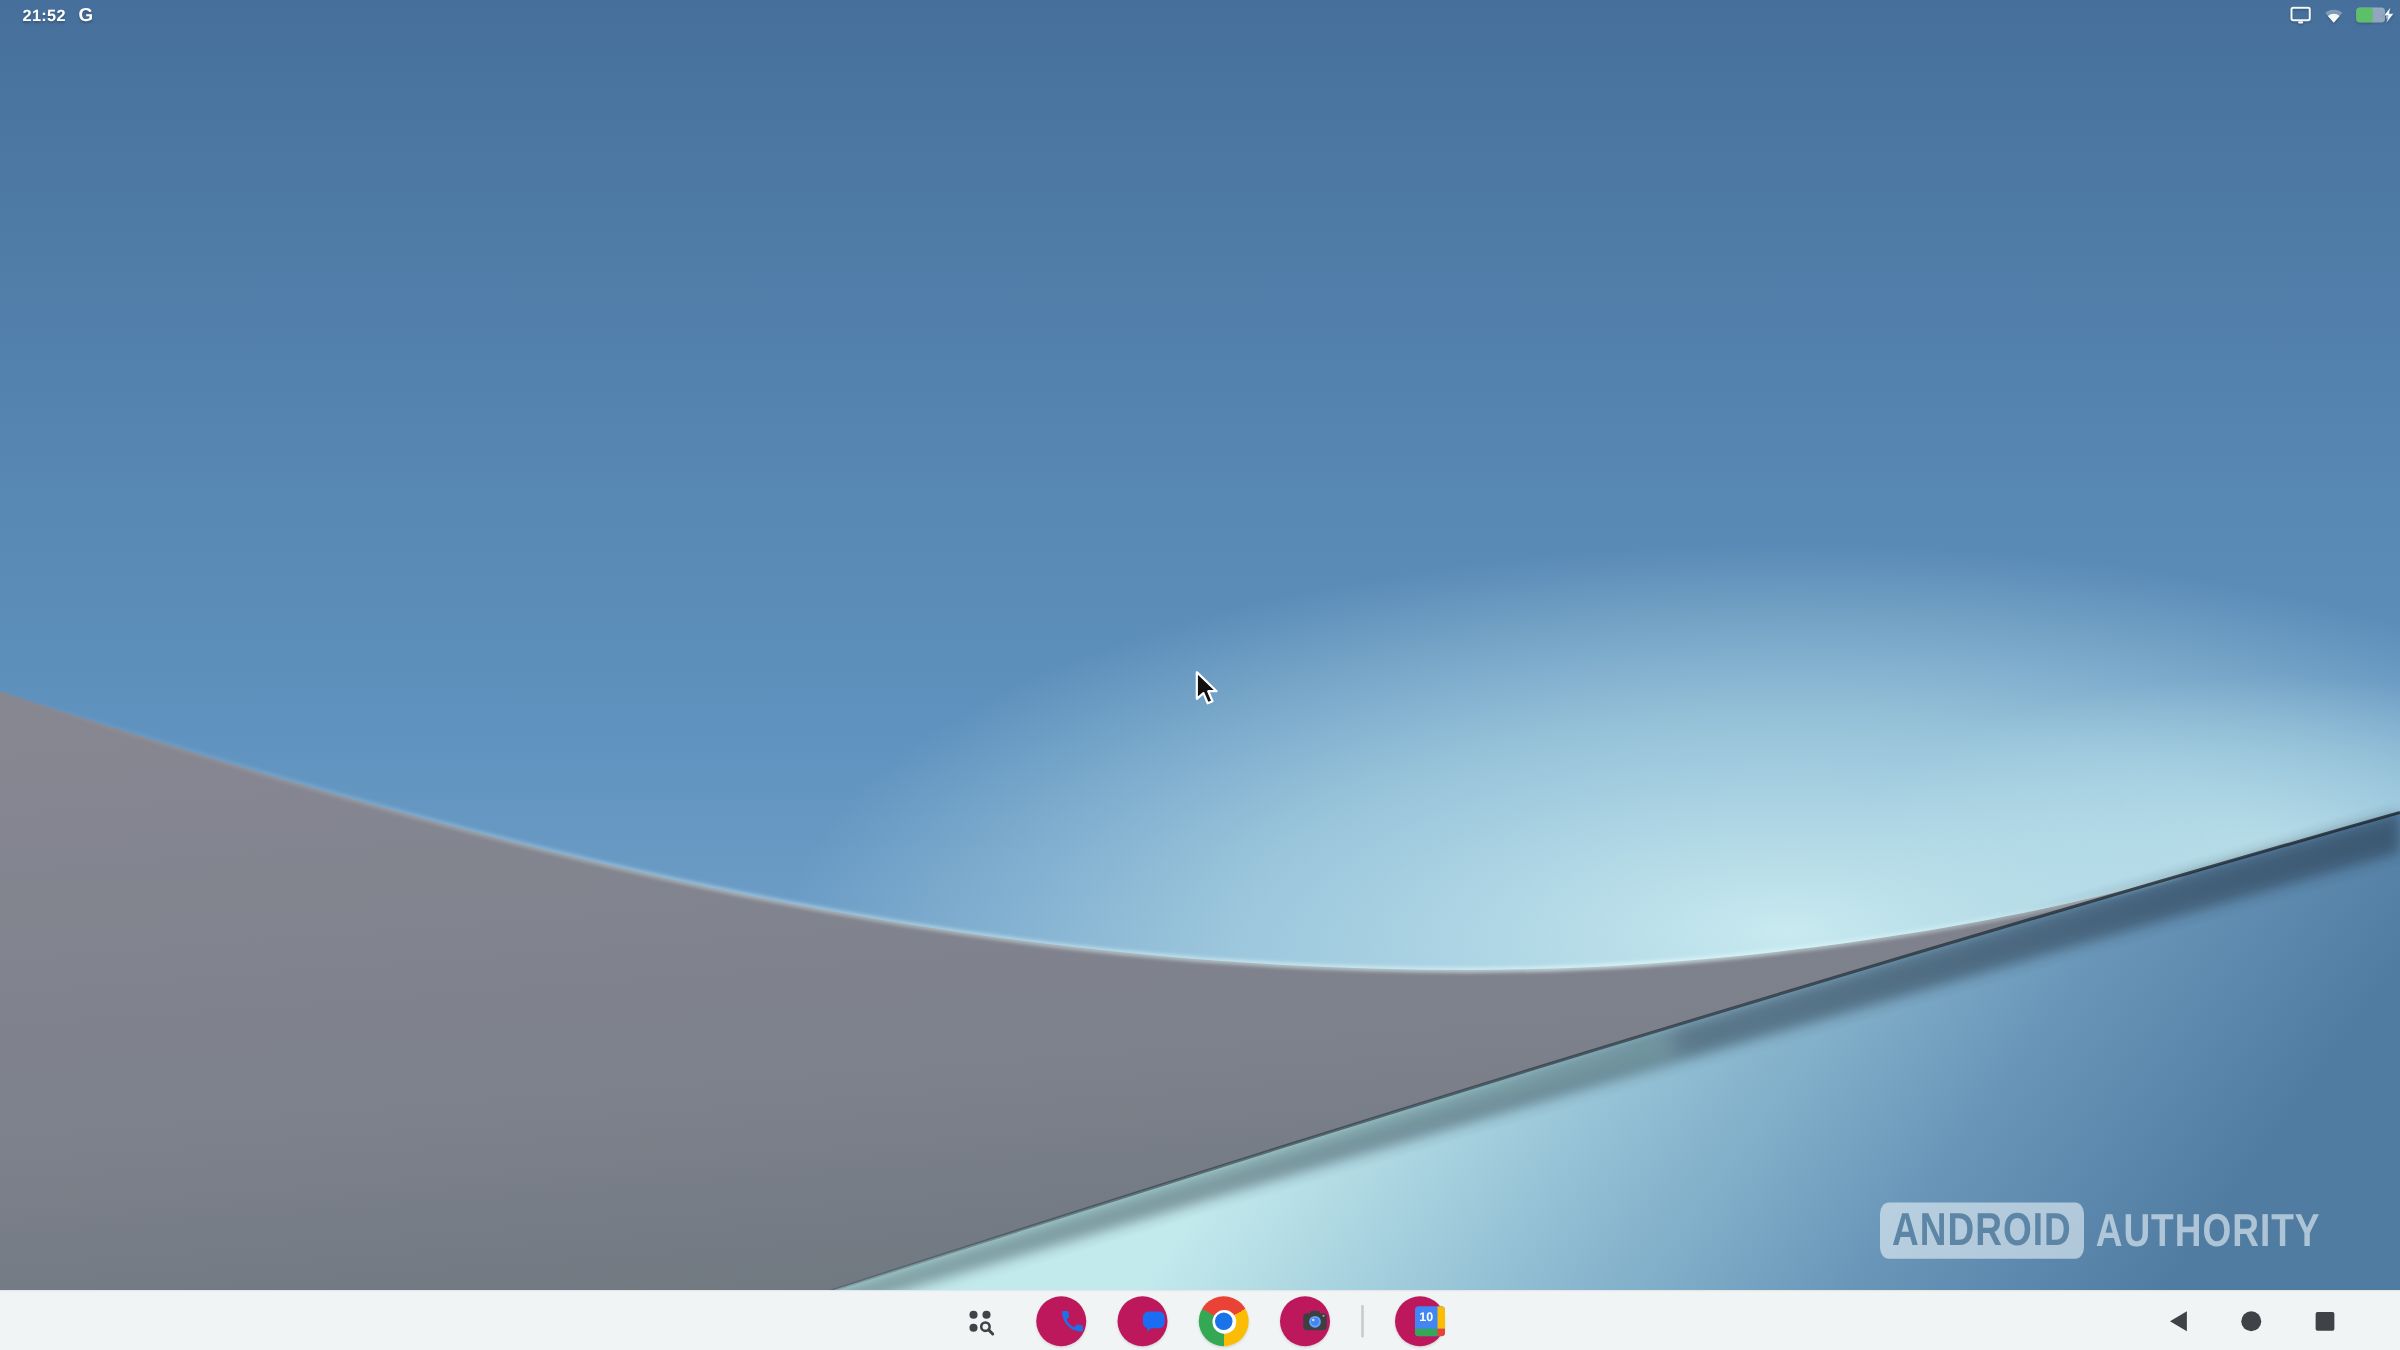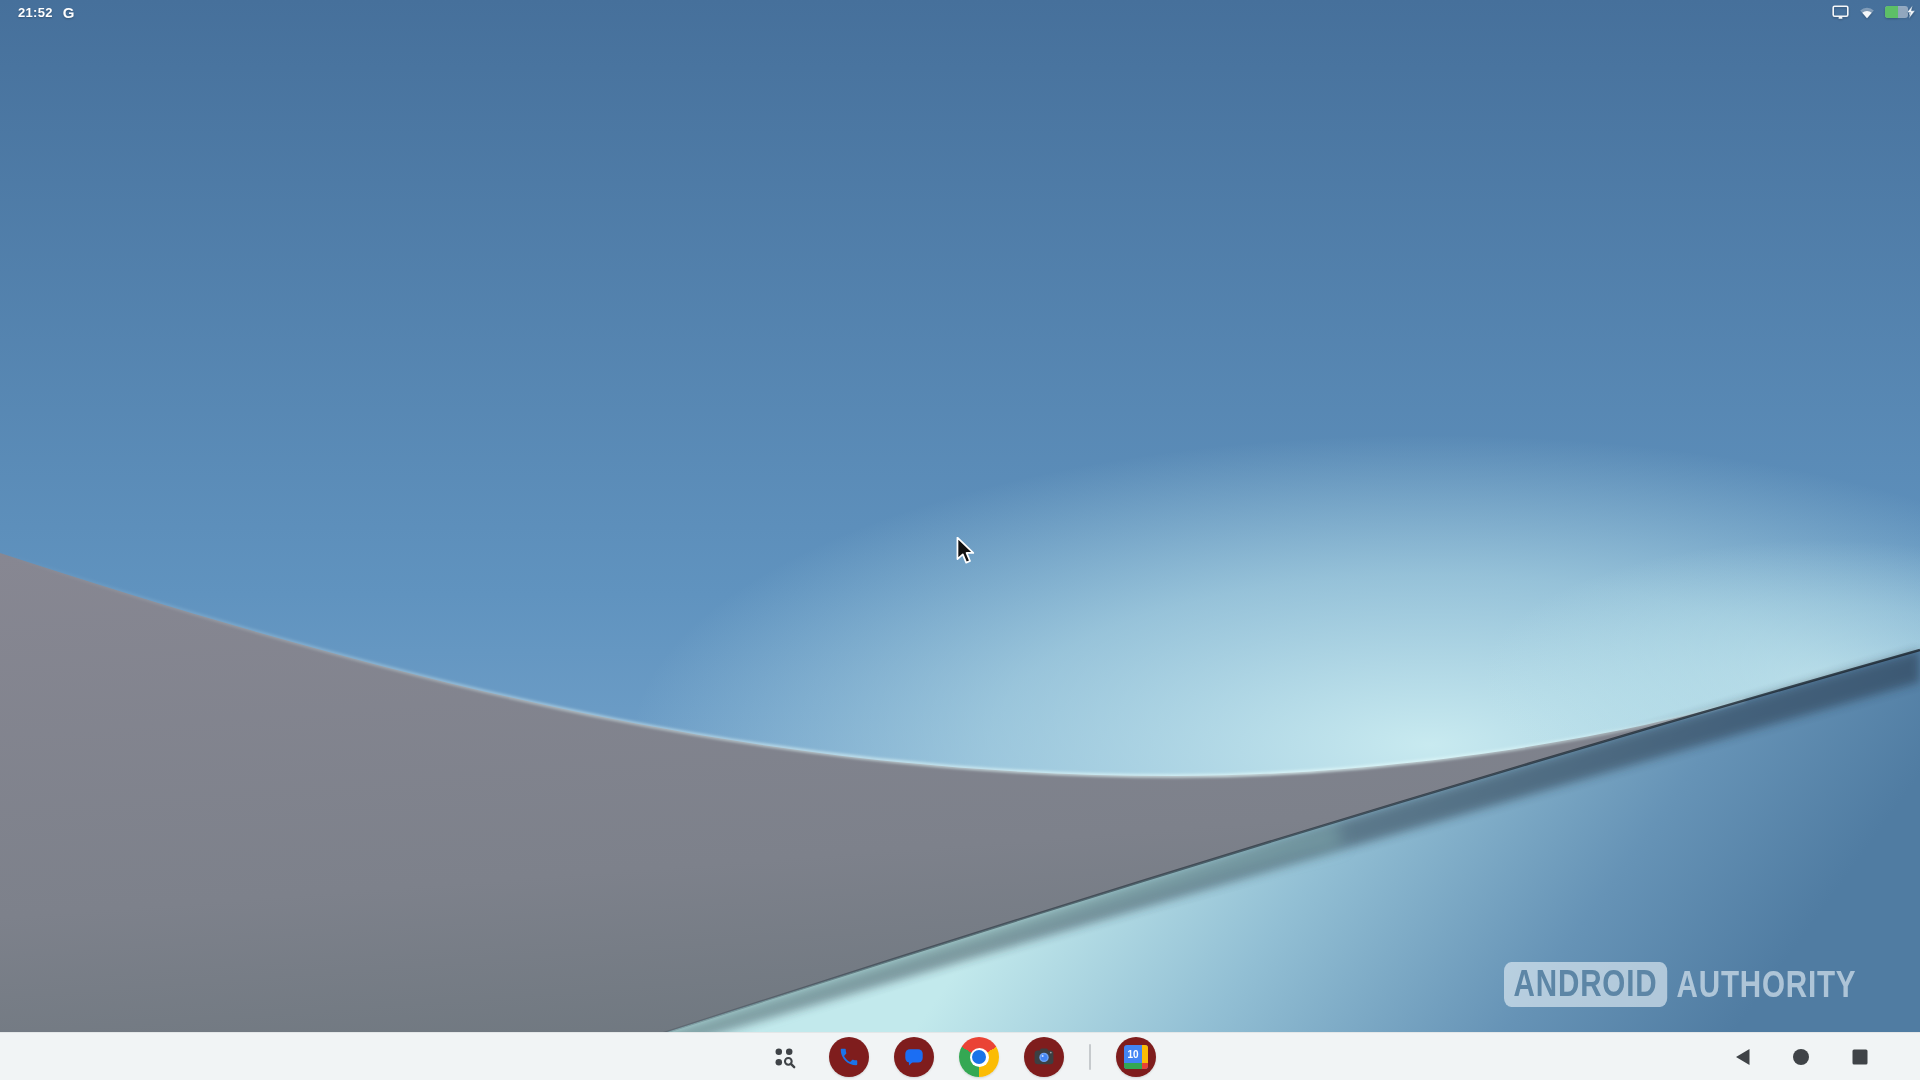--- a/index.html
+++ b/index.html
@@ -29,21 +29,21 @@
   .wm-android{font-size:37px;font-weight:700;letter-spacing:1px;color:#5d86a6;line-height:1;}
   .wm-authority{font-size:37px;font-weight:700;letter-spacing:1px;color:rgba(230,241,247,.62);line-height:1;}
 
   
   #cursor{position:absolute;left:955px;top:537px;z-index:9;}
 
   
   #taskbar{position:absolute;left:0;right:0;bottom:0;height:48px;background:#f1f4f5;border-top:1px solid rgba(0,0,0,.05);z-index:6;}
   #apps{position:absolute;left:50%;top:0;height:48px;transform:translateX(-50%);display:flex;align-items:center;gap:25px;}
   .app{position:relative;width:40px;height:40px;display:flex;align-items:center;justify-content:center;border-radius:50%;cursor:pointer;}
-  .app.circle{background:#7f1d1d;box-shadow:0 1px 2px rgba(60,64,67,.18);}
+  .app.circle{background:#be185d;box-shadow:0 1px 2px rgba(60,64,67,.18);justify-content:flex-end;}
   .sep{width:2px;height:26px;background:#c6cacd;border-radius:1px;}
 
   .chrome-ball{width:40px;height:40px;border-radius:50%;background:conic-gradient(from -60deg,#ea4335 0 120deg,#fbbc05 120deg 240deg,#34a853 240deg 360deg);display:flex;align-items:center;justify-content:center;box-shadow:0 1px 2px rgba(60,64,67,.18);}
   .chrome-white{width:19px;height:19px;border-radius:50%;background:#fff;display:flex;align-items:center;justify-content:center;}
   .chrome-blue{width:14px;height:14px;border-radius:50%;background:#1a73e8;}
 
   .cal-tile{position:relative;width:24px;height:24px;border-radius:3px;overflow:hidden;background:#4285f4;}
   .cal-right{position:absolute;right:0;top:0;width:6px;height:18px;background:#fbbc04;}
   .cal-bottom{position:absolute;left:0;bottom:0;width:18px;height:6px;background:#34a853;}
   .cal-corner{position:absolute;right:0;bottom:0;width:6px;height:6px;background:#ea4335;}

